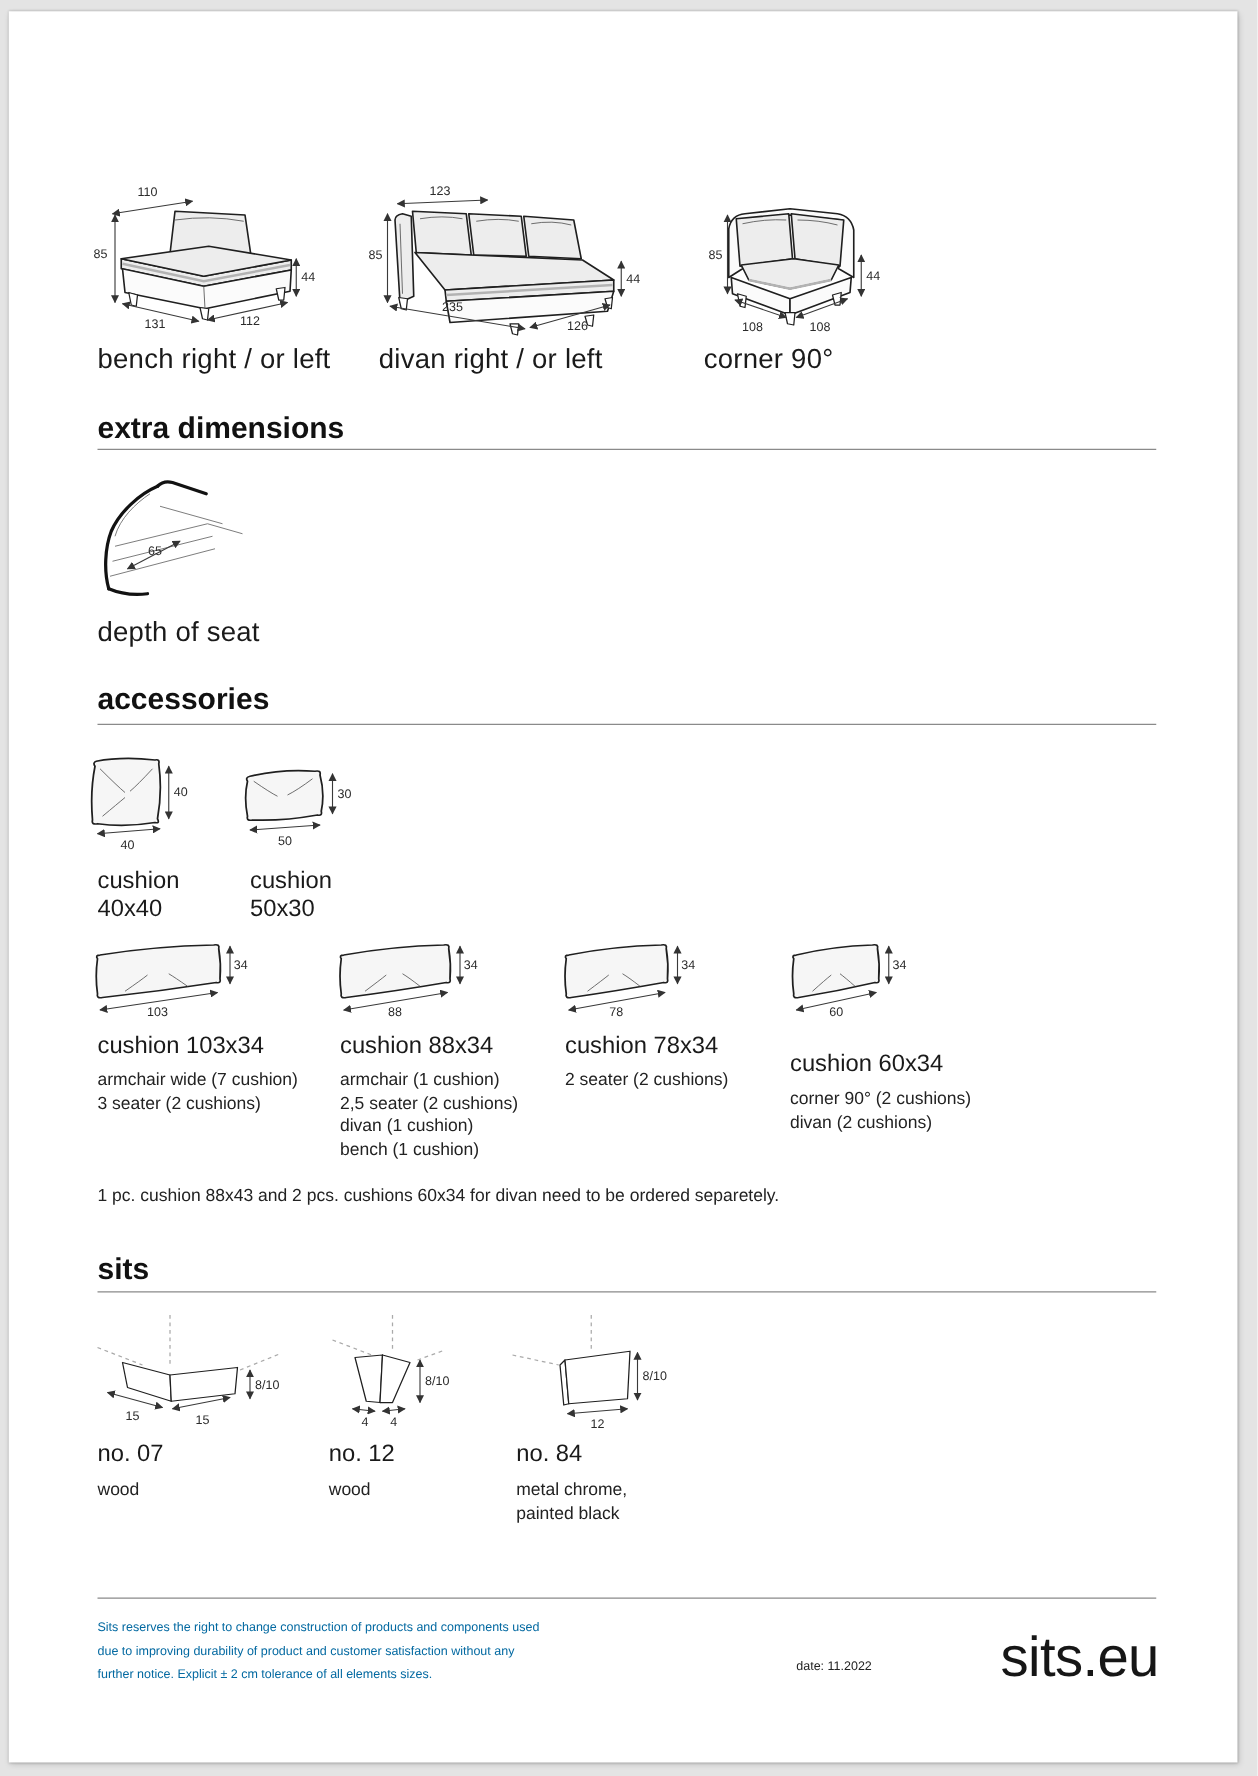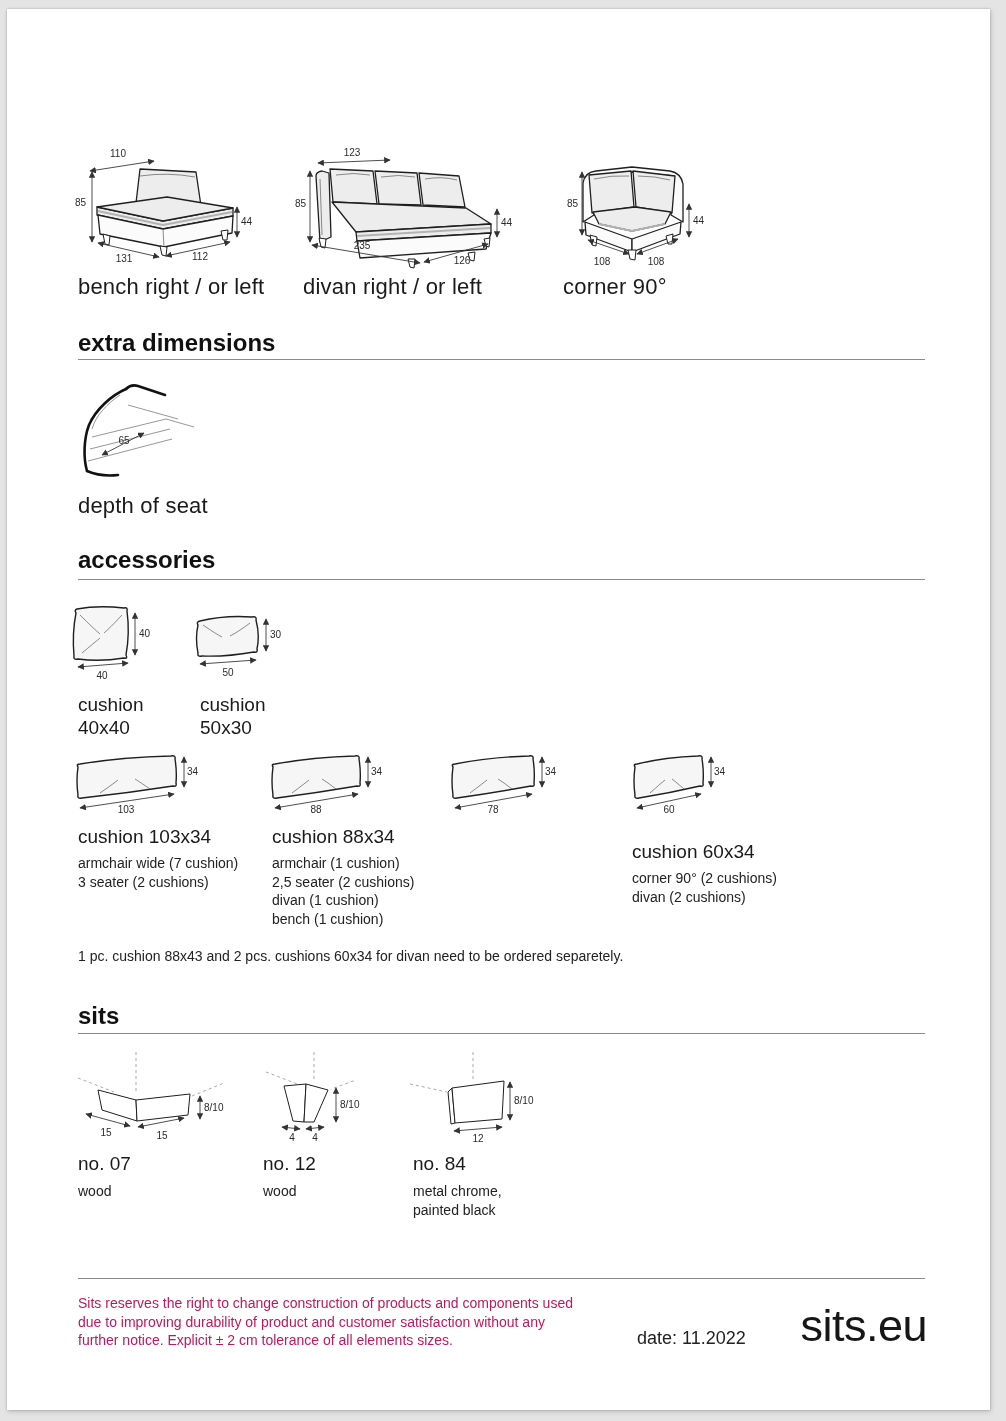--- a/index.html
+++ b/index.html
@@ -22,22 +22,22 @@
 
   .module-label { font-size:22px; color:#1a1a1a; letter-spacing:.2px;text-align:right; }
   .section-heading { font-size:24px; font-weight:bold; color:#111; }
   .rule { height:1px; background:#8a8a8a; }
 
   .item-title { font-size:19px; color:#1a1a1a; }
   .sub-line { font-size:14px; line-height:18.5px; color:#222; }
   .two-line { font-size:19px; line-height:23px; color:#1a1a1a; }
   .note-text { font-size:14px; color:#222; }
 
-  .footer-text { font-size:14px; line-height:18.5px; color:#be185d; }
-  .footer-date { font-size:18px; color:#222; }
+  .footer-text { font-size:10px; line-height:18.5px; color:#0369a1; }
+  .footer-date { font-size:10px; color:#222; }
   .logo { font-size:45px; color:#161616; letter-spacing:-.5px; }
 
   
   .cush { fill:#ededed; stroke:#1f1f1f; stroke-width:1.3; stroke-linejoin:round; }
   .base { fill:#fbfbfb; stroke:#1f1f1f; stroke-width:1.3; stroke-linejoin:round; }
   .pil  { fill:#f6f6f6; stroke:#1f1f1f; stroke-width:1.4; stroke-linejoin:round; }
   .leg  { fill:#ffffff; stroke:#1f1f1f; stroke-width:1; stroke-linejoin:round; }
   .pipe { fill:none; stroke:#b3b3b3; stroke-width:2; }
   .crease { fill:none; stroke:#5a5a5a; stroke-width:.7; }
   .thick { fill:none; stroke:#121212; stroke-width:2.6; stroke-linecap:round; }
@@ -264,20 +264,24 @@
     <div class="sub-line" style="margin-top:6px">armchair wide (7 cushion)</div>
     <div class="sub-line">3 seater (2 cushions)</div>
   </div>
   <div class="abs" style="left:272px;top:826px;width:185px">
     <div class="item-title">cushion 88x34</div>
     <div class="sub-line" style="margin-top:6px">armchair (1 cushion)</div>
     <div class="sub-line">2,5 seater (2 cushions)</div>
     <div class="sub-line">divan (1 cushion)</div>
     <div class="sub-line">bench (1 cushion)</div>
   </div>
+  <div class="abs" style="left:452px;top:826px;width:180px">
+    <div class="item-title">cushion 78x34</div>
+    <div class="sub-line" style="margin-top:6px">2 seater (2 cushions)</div>
+  </div>
   <div class="abs" style="left:632px;top:841px;width:190px">
     <div class="item-title">cushion 60x34</div>
     <div class="sub-line" style="margin-top:6px">corner 90° (2 cushions)</div>
     <div class="sub-line">divan (2 cushions)</div>
   </div>
 
   <div class="abs note-text" style="left:78px;top:948px">1 pc. cushion 88x43 and 2 pcs. cushions 60x34 for divan need to be ordered separetely.</div>
 
   <div class="abs section-heading" style="left:78px;top:1002px">sits</div>
   <div class="abs rule" style="left:78px;top:1033px;width:847px"></div>

